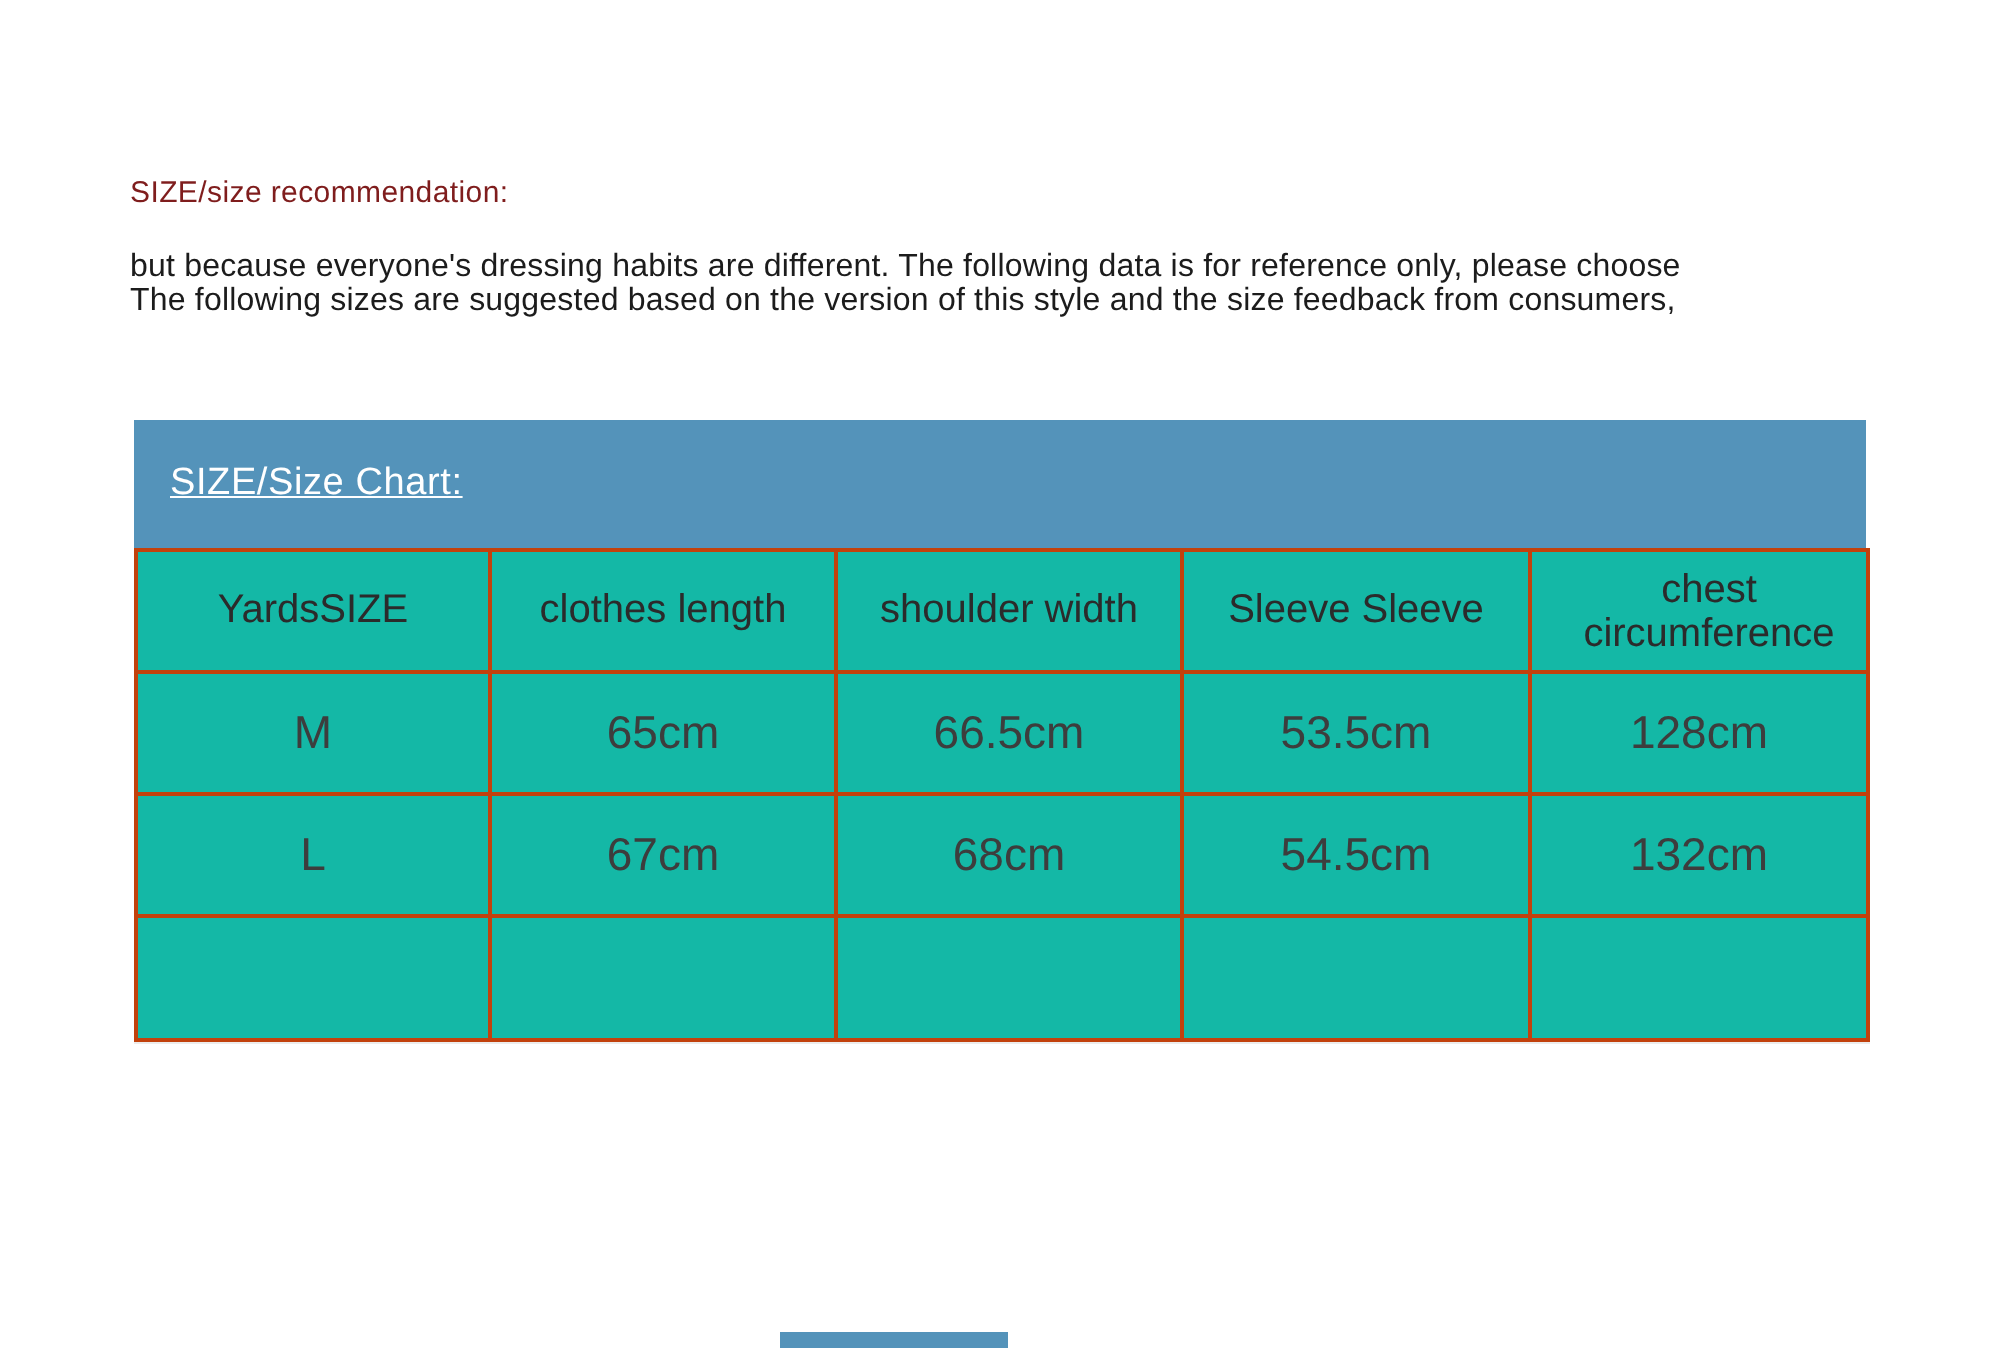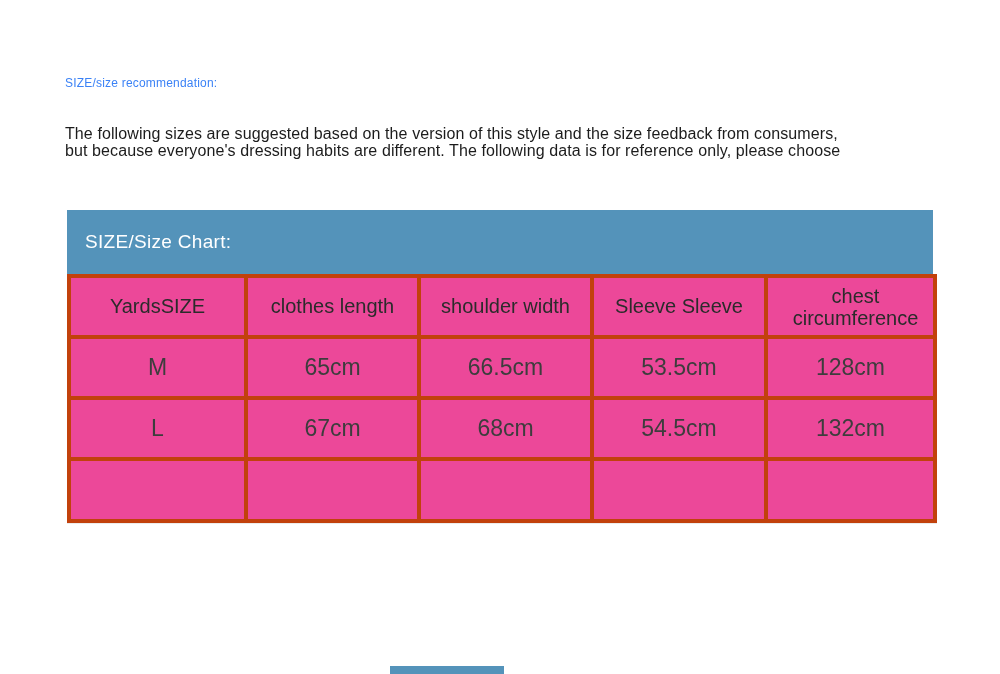--- a/index.html
+++ b/index.html
@@ -7,24 +7,24 @@
   body {
     position: relative;
     background: #ffffff;
     font-family: "Liberation Sans", sans-serif;
     overflow: hidden;
     color: #1f1f1f;
   }
   .rec-title {
     position: absolute;
     left: 65px;
-    top: 76px;
-    font-size: 12px;
+    top: 88px;
+    font-size: 15px;
     font-weight: 400;
-    color: #3b82f6;
+    color: #7f1d1d;
     letter-spacing: 0.2px;
     white-space: nowrap;
   }
   .rec-para {
     position: absolute;
     left: 65px;
     top: 125px;
     font-size: 16px;
     line-height: 17px;
     color: #1c1c1c;
@@ -42,33 +42,34 @@
     height: 64px;
     background: #5493ba;
     display: flex;
     align-items: center;
     padding-left: 18px;
   }
   .chart-title-bar span {
     color: #ffffff;
     font-size: 19px;
     letter-spacing: 0.3px;
+    text-decoration: underline;
   }
   table.size-table {
     width: 866px;
     border-collapse: collapse;
     table-layout: fixed;
   }
   .size-table th, .size-table td {
-    border: 4px solid #c2410c;
+    border: 2px solid #c2410c;
     height: 61px;
     text-align: center;
     vertical-align: middle;
     font-weight: 400;
-    background: #ec4899;
+    background: #14b8a6;
   }
   .size-table th {
     font-size: 20px;
     color: #2b2b2b;
   }
   .size-table th.col-chest {
     text-align: center;
     padding-left: 10px;
     line-height: 22px;
   }
@@ -86,22 +87,22 @@
     height: 8px;
     background: #5493ba;
   }
 </style>
 </head>
 <body>
 
 <div class="rec-title">SIZE/size recommendation:</div>
 
 <div class="rec-para">
+  <div class="line">but because everyone's dressing habits are different. The following data is for reference only, please choose</div>
   <div class="line">The following sizes are suggested based on the version of this style and the size feedback from consumers,</div>
-  <div class="line">but because everyone's dressing habits are different. The following data is for reference only, please choose</div>
 </div>
 
 <div class="chart-wrap">
   <div class="chart-title-bar">
     <span>SIZE/Size Chart:</span>
   </div>
   <table class="size-table">
     <colgroup>
       <col style="width:177px">
       <col style="width:173px">

